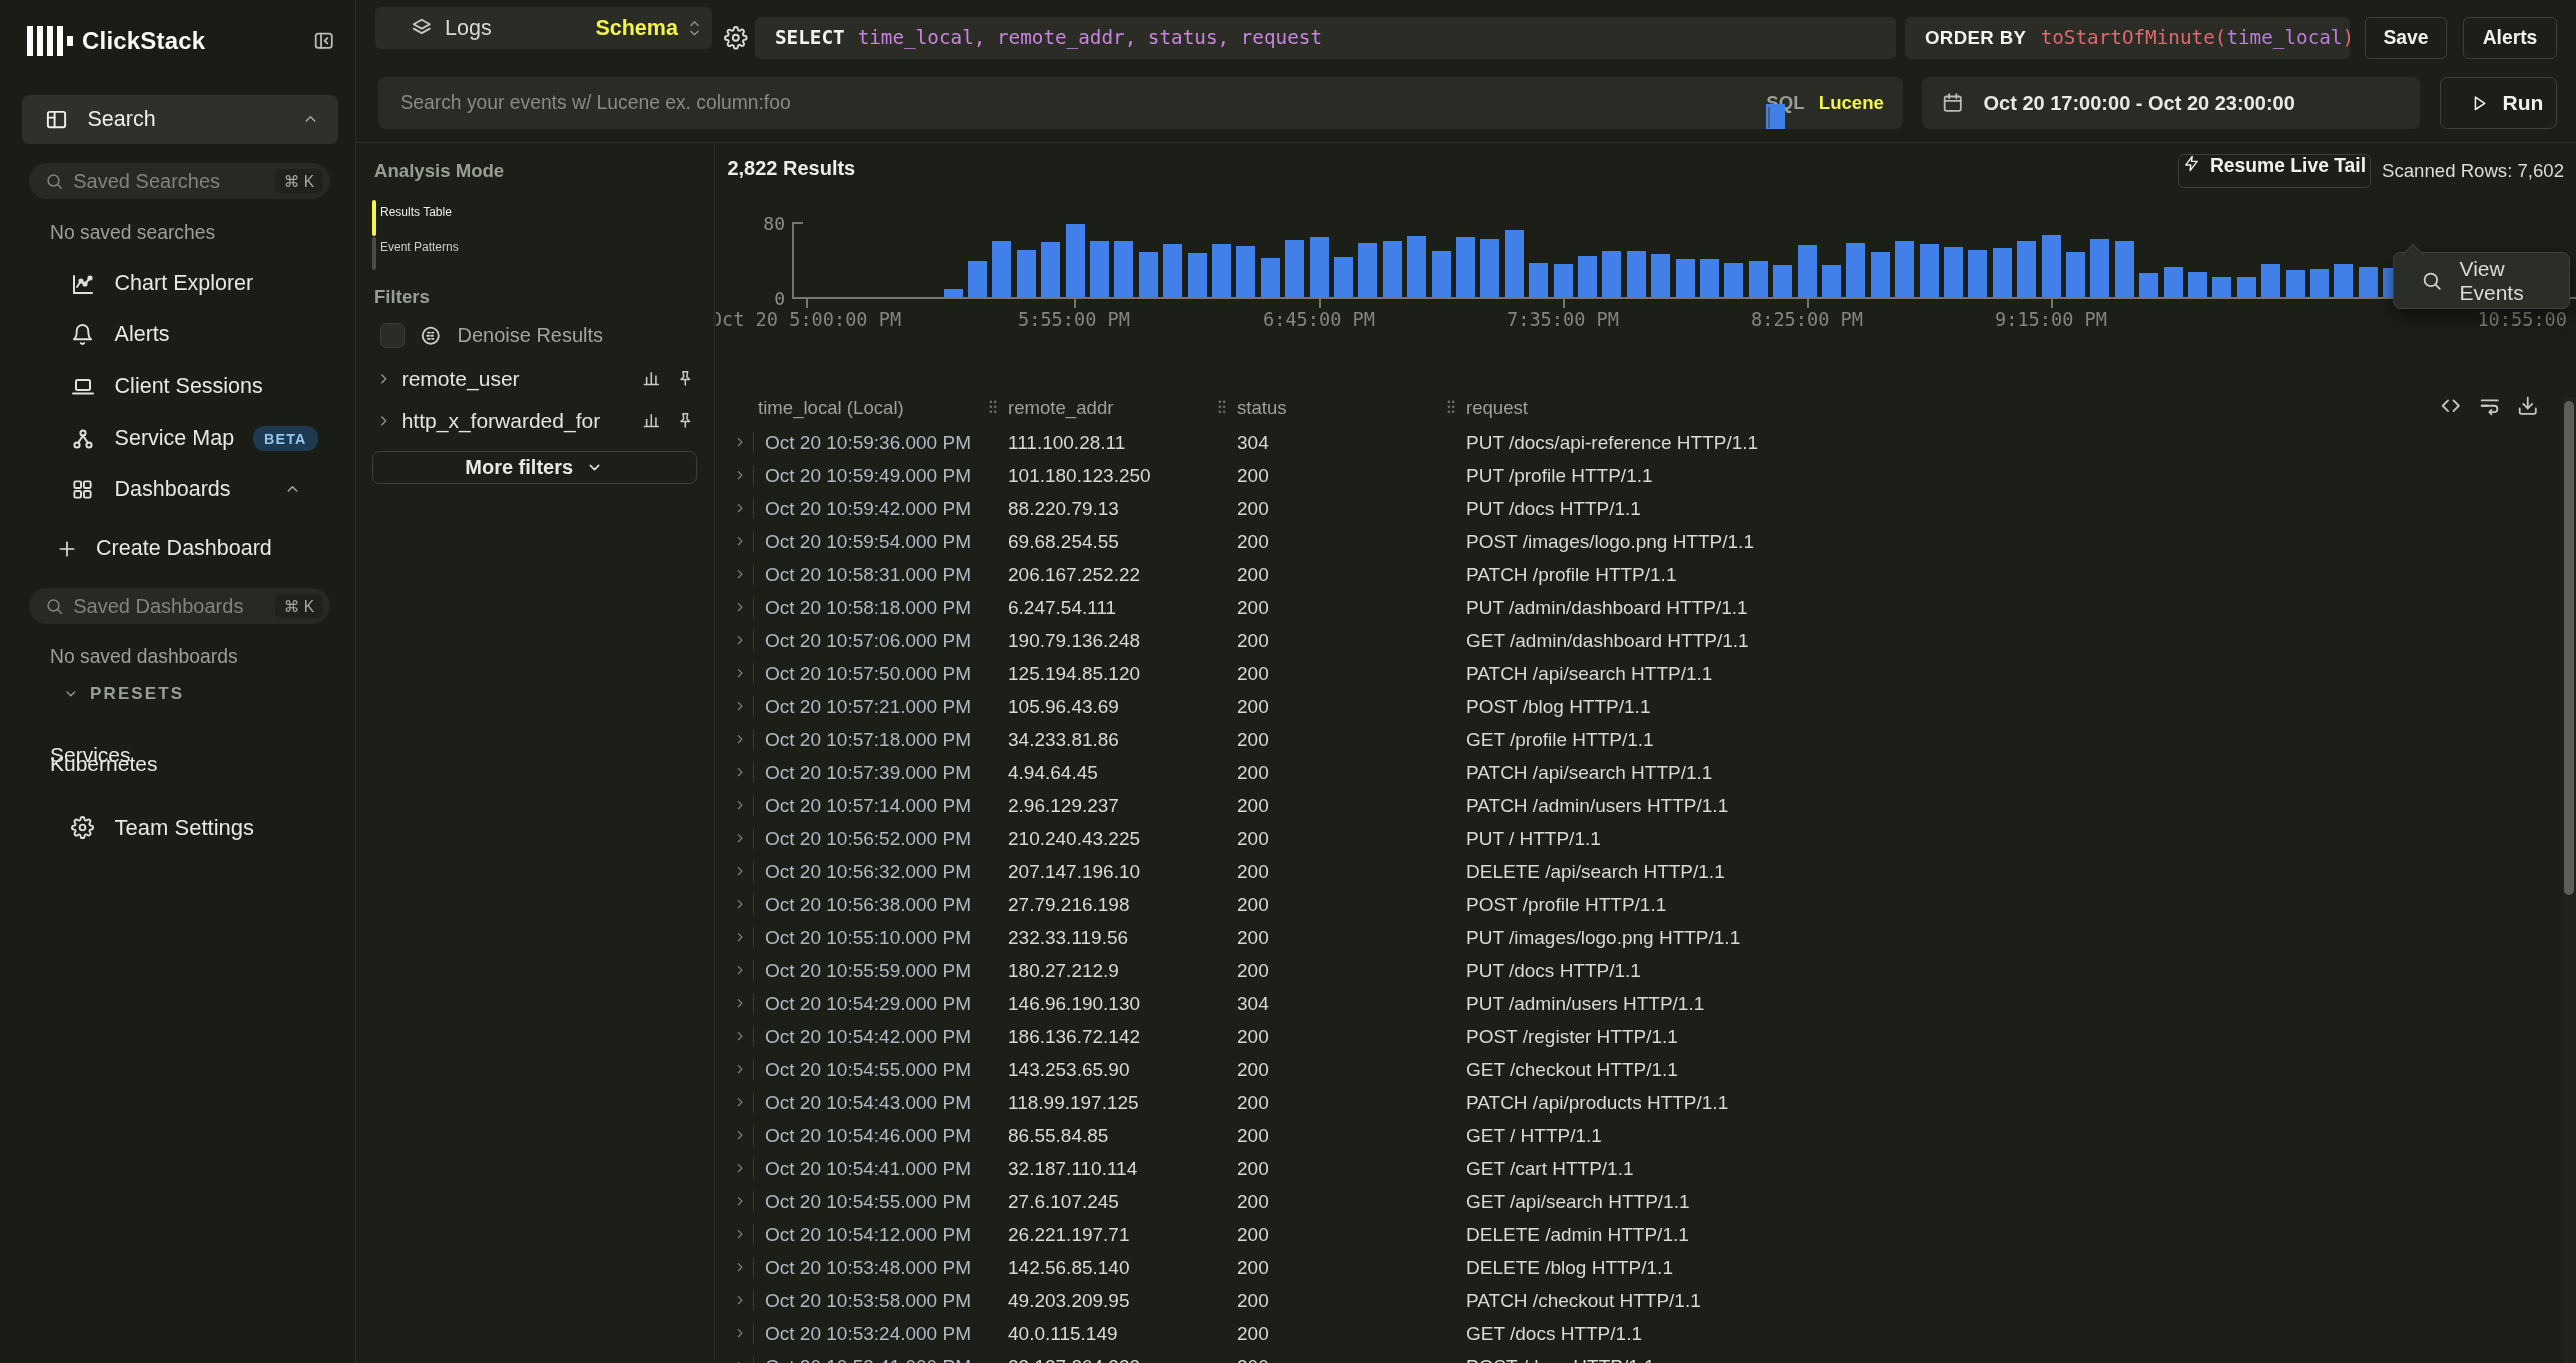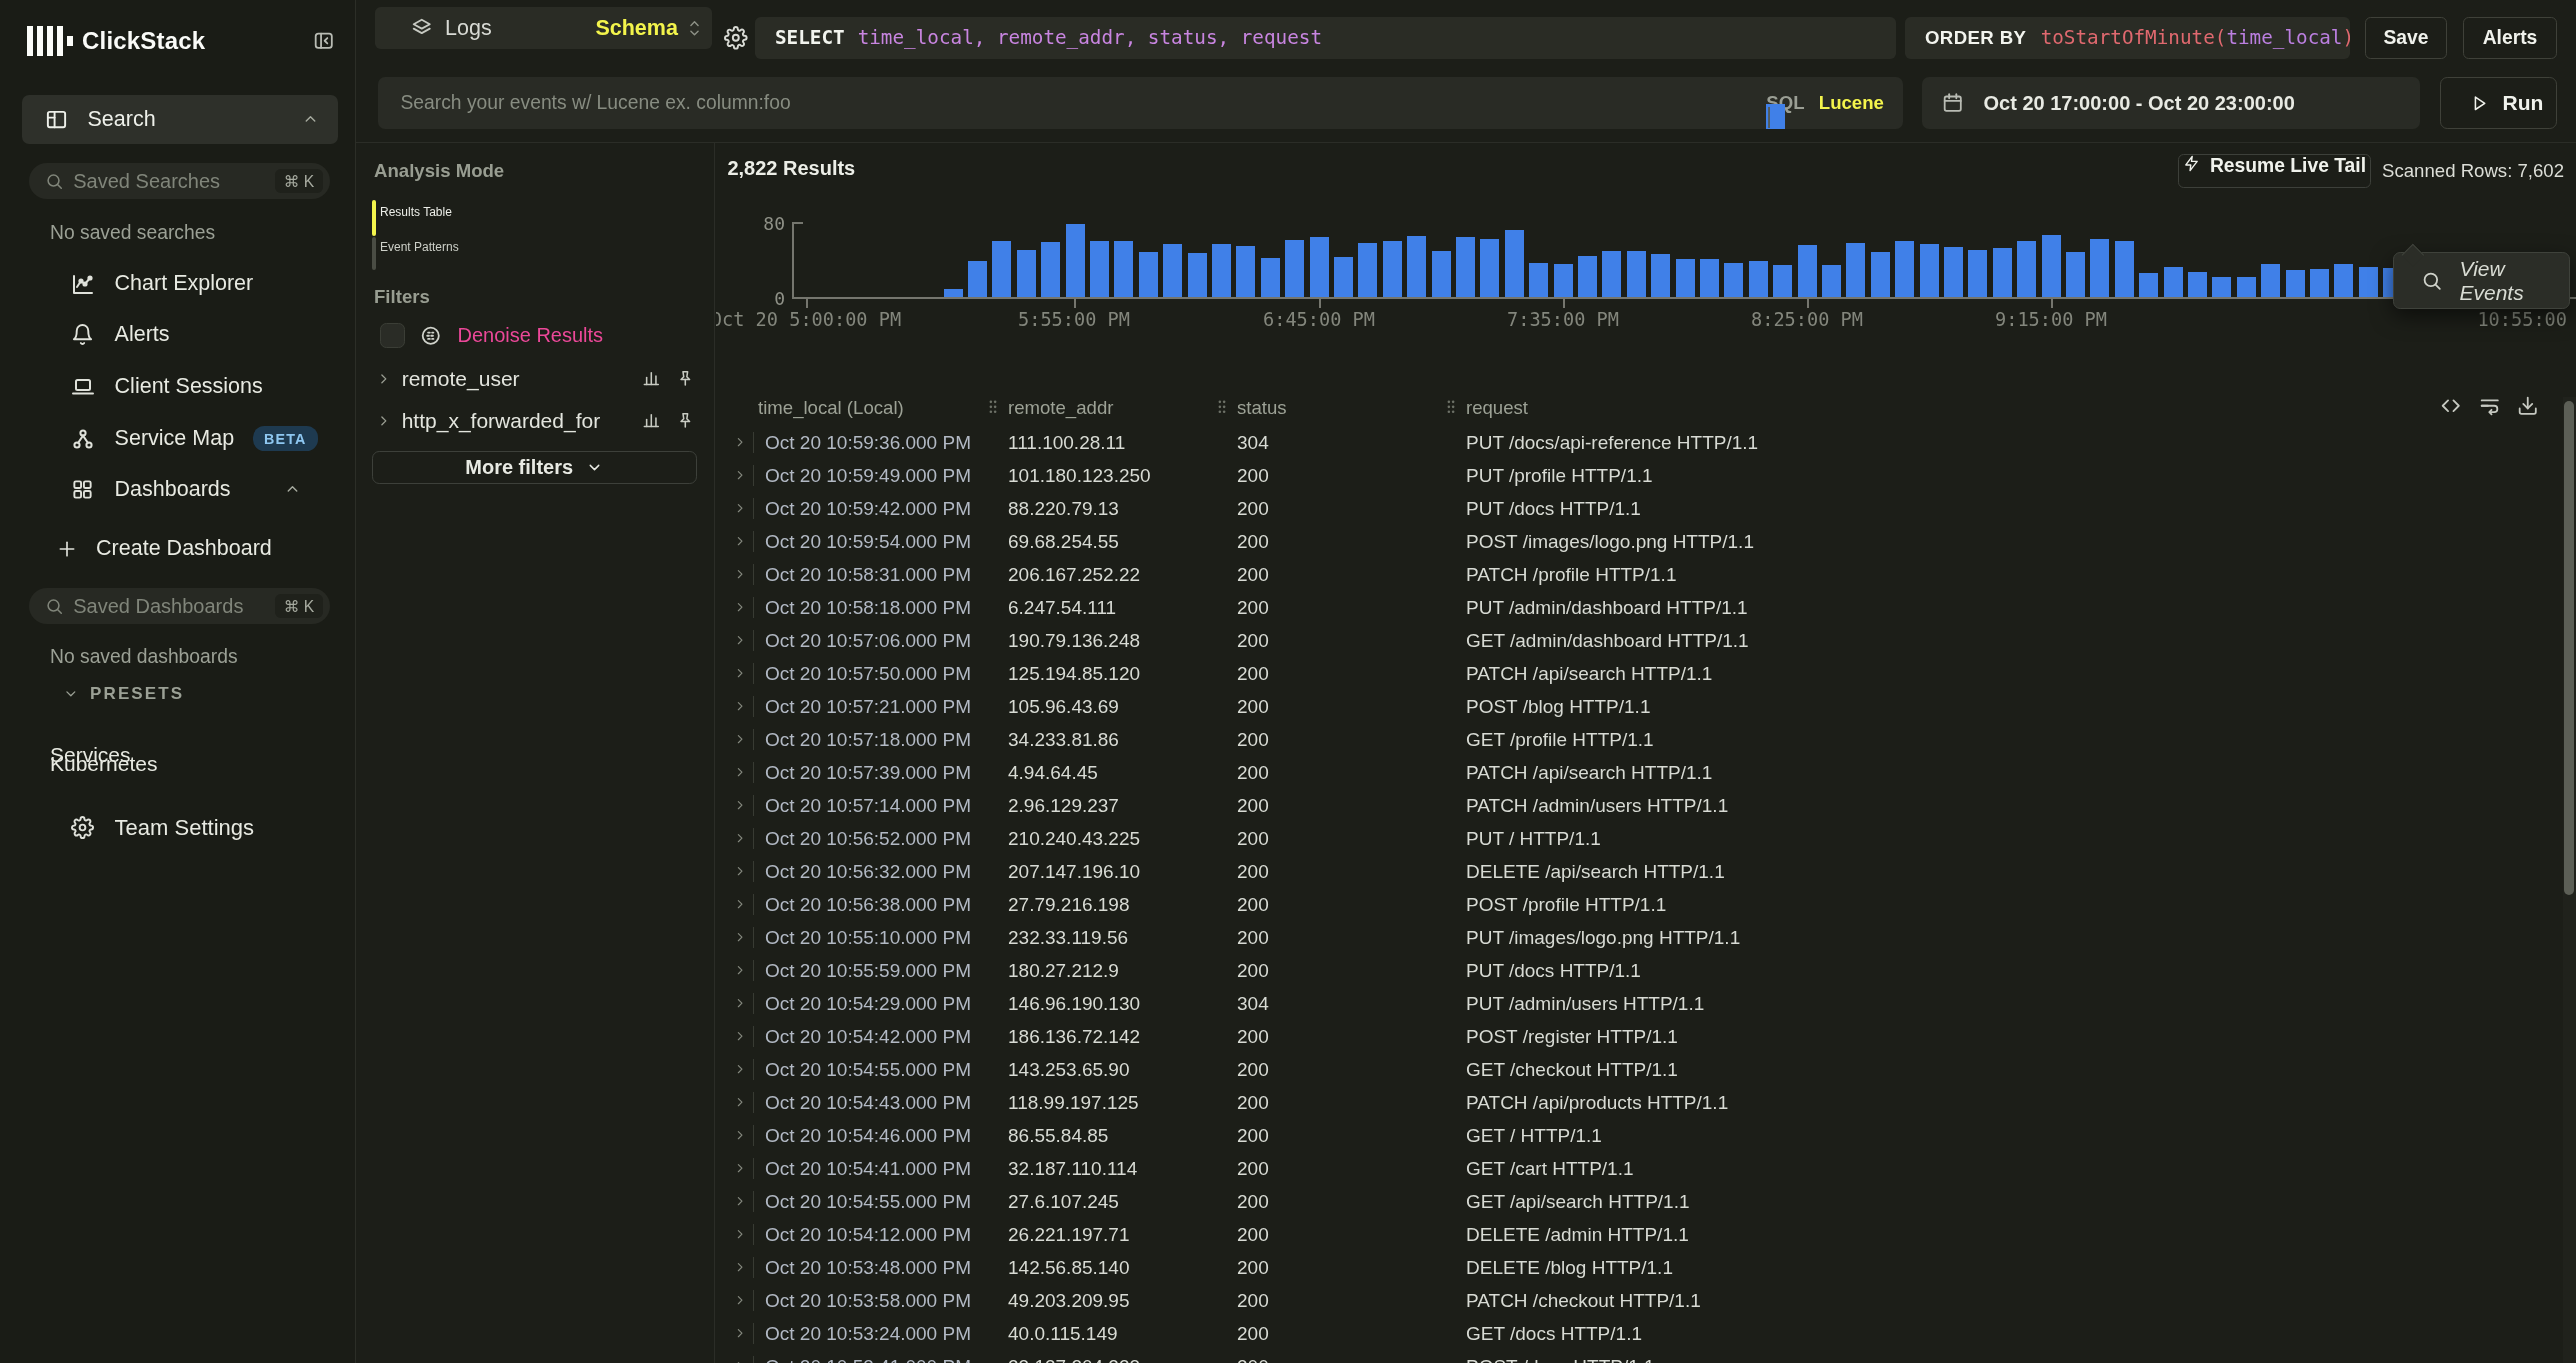--- a/index.html
+++ b/index.html
@@ -60,21 +60,21 @@
   .run-btn { left:2084px; top:77px; width:117px; height:52px; border-radius:7.2px; font-size:21px; gap:14.3px;padding-left:16px; }
 
   
   #filterpanel { left:356px; top:143px; width:359px; height:1221px; border-right:0.7px solid #2b2d27; }
   .panel-hdr { left:18px; font-size:18.6px; font-weight:bold; color:#989d91; }
   .mode-ind { left:15.7px; width:4.3px; border-radius:2.1px; }
   .mode-item { left:24px; font-size:12px; }
   .mode-item.active { color:#eceee8; } .mode-item.inactive { color:#cdd0c8; }
   .denoise-row { left:23.6px; top:180px; display:flex; align-items:center; gap:15.7px; }
   .chk { width:25px; height:25px; background:#2a2c26; border:1.4px solid #3b3e36; border-radius:6.4px; }
-  .denoise-lbl { font-size:20px; color:#ec4899; }
+  .denoise-lbl { font-size:20px; color:#a3a3a3; }
   .field-row { left:20px; width:319px; height:31.5px; display:flex; align-items:center; color:#e3e5de; }
   .field-row .chev { color:#9a9e92; margin-right:10px; display:flex; }
   .field-row .fname { font-size:21px; font-weight:500; }
   .field-row .ficons { margin-left:auto; display:flex; gap:15.7px; color:#c8cbc2; }
   .more-filters { left:15.7px; top:308px; width:325px; height:33px; border-radius:7.2px; border:1.4px solid #3d403a; display:flex; align-items:center; justify-content:center; gap:13px; font-size:20px; font-weight:bold; color:#e8eae3; }
 
   
   #main { left:716px; top:143px; width:1860px; height:1221px; overflow:hidden; }
   .results-count { left:11.4px; top:14.3px; font-size:20px; font-weight:700; color:#eceee7; }
   .live-tail { left:1462px; top:10.7px; width:193px; height:34px; border-radius:5.7px; border:1.4px solid #3d403a; display:flex; align-items:flex-start; justify-content:center; gap:10px; font-size:19.3px; font-weight:bold; color:#f0f2ec; }
@@ -83,21 +83,21 @@
   #plot { left:76px; top:79px; width:1784px; height:77px; border-left:2.1px solid #75766e; border-bottom:2.1px solid #75766e; }
   #plot .topserif { position:absolute; left:0; top:0; width:8.6px; height:2.1px; background:#75766e; }
   .bar { position:absolute; bottom:0; width:18.6px; background:#4080e8; }
   .ylab { font-family:"DejaVu Sans Mono", monospace; font-size:18px; color:#8f9187; width:43px; text-align:right; }
   .xtick { position:absolute; top:77px; width:2.1px; height:8.6px; background:#75766e; }
   .xlab { position:absolute; top:87px; transform:translateX(-50%); font-family:"DejaVu Sans Mono", monospace; font-size:18.6px; color:#83867c; white-space:nowrap; }
 
   
   .tooltip { left:1677px; top:109px; width:177px; height:57px; background:#2b2d27; border:0.7px solid #3f423b; border-radius:7.2px; box-shadow:0 7.2px 21.5px rgba(0,0,0,.55); display:flex; align-items:center; z-index:30; }
   .tooltip .tico { margin-left:27px; color:#cfd2ca; }
-  .tooltip .tlabel { font-size:21px; color:#d9dcd4; margin-left:17px;font-style:italic; }
+  .tooltip .tlabel { font-size:21px; color:#d9dcd4; margin-left:17px; }
   .tooltip .pointer { position:absolute; left:11.4px; top:-6.4px; width:15.7px; height:15.7px; background:#2b2d27; border-left:0.7px solid #3f423b; border-top:0.7px solid #3f423b; transform:rotate(45deg); }
 
   
   .thead { left:0; top:250px; width:1846px; height:30px; }
   .th { position:absolute; font-size:18.6px; font-weight:500; color:#9ca195; white-space:nowrap; }
   .handle { position:absolute; top:5.7px; color:#6d7167; }
   .tbl-tools { left:1724px; top:252px; display:flex; gap:17px; color:#c6c9c1; }
   #rows { left:0; top:283px; width:1846px; }
   .trow { position:relative; height:33px; display:flex; align-items:center; }
   .trow .rchev { position:absolute; left:17px; color:#84887e; display:flex; }

